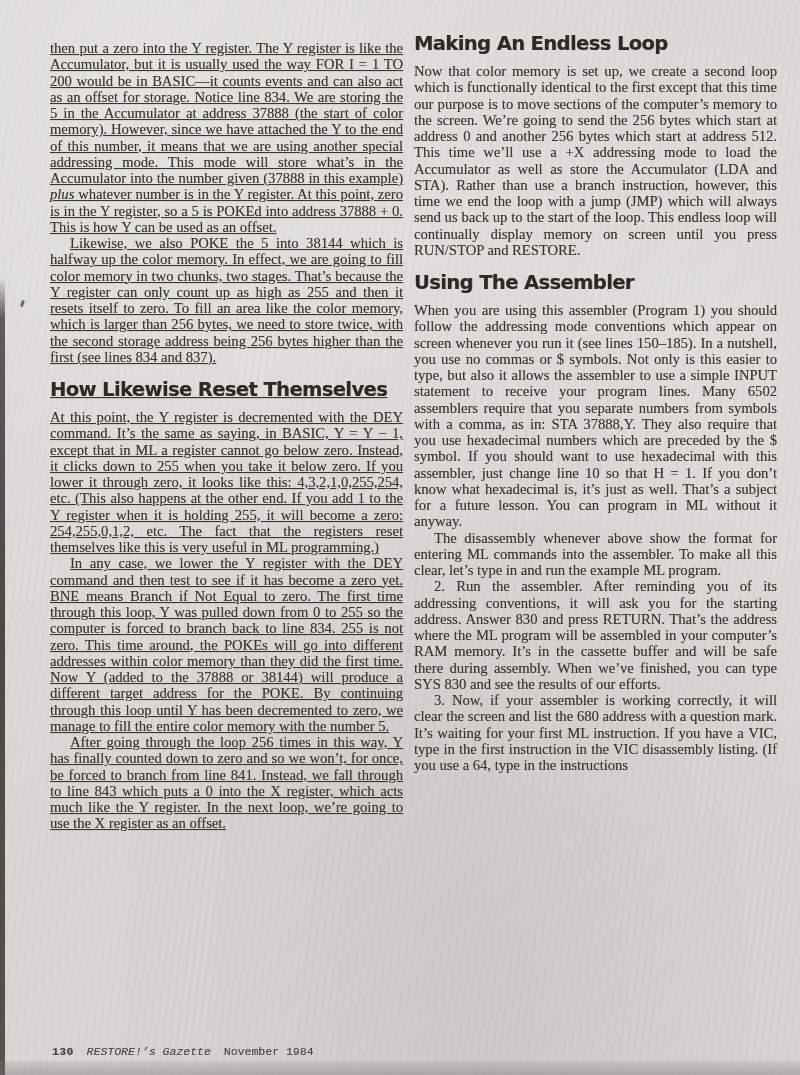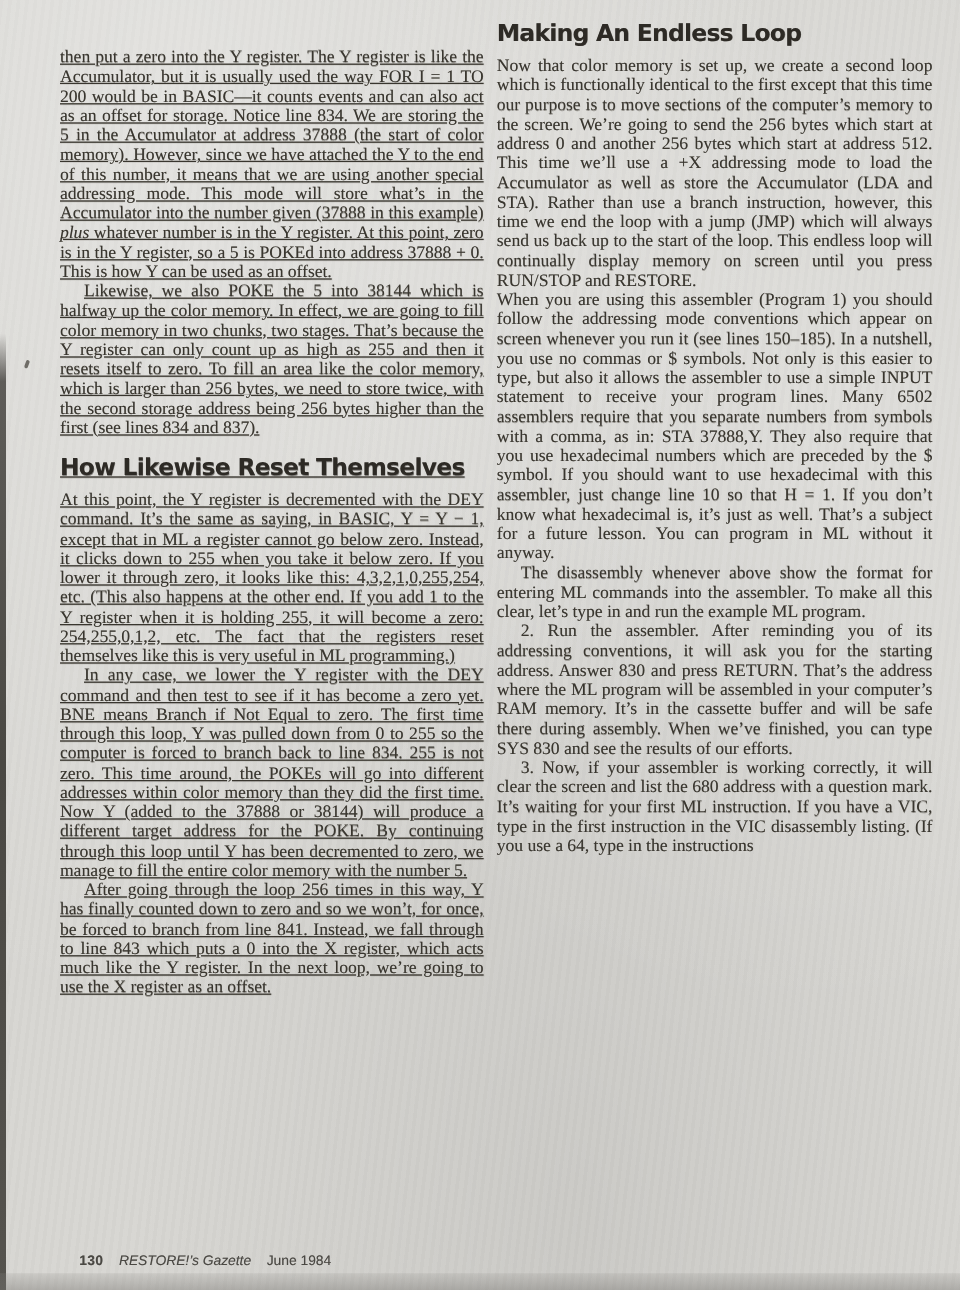--- a/index.html
+++ b/index.html
@@ -11,37 +11,36 @@
       radial-gradient(ellipse at 60% 95%, rgba(0,0,0,0.06), rgba(0,0,0,0) 55%),
       repeating-linear-gradient(97deg, rgba(0,0,0,0.015) 0 3px, rgba(255,255,255,0.02) 3px 7px),
       #d7d6d2;
     font-family:"Liberation Serif", serif;
   }
   .col {
     position:absolute; text-align:justify; color:#39362f;
     text-shadow:0.2px 0.2px 0.4px rgba(62,57,49,0.45);
   }
   .col-left  { left:50px;  top:40px; width:353px;text-decoration:underline; }
-  .col-right { left:414px; top:16px; width:363px; }
+  .col-right { left:414px; top:32px; width:363px; }
   .col p { margin:0; font-size:14.6px; line-height:16.25px; }
   .col p.indent { text-indent:20px; }
   h2 {
     font-family:"DejaVu Sans", sans-serif; font-weight:bold;
     font-size:19.5px; letter-spacing:-0.6px; color:#2d2a25;
     margin:13px 0 8px 0;
     text-shadow:0.3px 0.3px 0.4px rgba(45,42,37,0.5);
   }
   h2.first { margin-top:0; }
   em { font-style:italic; }
   .footer {
     position:absolute; left:52px; top:1045px;
-    font-family:Liberation Sans, sans-serif; font-size:11.5px;
+    font-family:Liberation Mono, monospace; font-size:11.5px;
     color:#4a4843; display:flex; align-items:flex-end; gap:13px;
     text-shadow:0.2px 0.2px 0.3px rgba(70,68,64,0.4);
-    margin-left:14px;
   }
   .footer .pgnum { font-weight:bold; letter-spacing:0.3px; }
   .footer .mag { font-style:italic; }
   .edge-left {
     position:absolute; left:0; top:278px; width:5px; height:797px;
     background:linear-gradient(to bottom,
       rgba(72,70,66,0) 0%, rgba(72,70,66,0.85) 5%, #4a4843 45%, #55534e 100%);
   }
   .edge-bottom {
     position:absolute; left:0; top:1061px; width:800px; height:14px;
@@ -62,29 +61,30 @@
     <p class="indent">Likewise, we also POKE the 5 into 38144 which is halfway up the color memory. In effect, we are going to fill color memory in two chunks, two stages. That’s because the Y register can only count up as high as 255 and then it resets itself to zero. To fill an area like the color memory, which is larger than 256 bytes, we need to store twice, with the second storage address being 256 bytes higher than the first (see lines 834 and 837).</p>
     <h2>How Likewise Reset Themselves</h2>
     <p>At this point, the Y register is decremented with the DEY command. It’s the same as saying, in BASIC, Y = Y − 1, except that in ML a register cannot go below zero. Instead, it clicks down to 255 when you take it below zero. If you lower it through zero, it looks like this: 4,3,2,1,0,255,254, etc. (This also happens at the other end. If you add 1 to the Y register when it is holding 255, it will become a zero: 254,255,0,1,2, etc. The fact that the registers reset themselves like this is very useful in ML programming.)</p>
     <p class="indent">In any case, we lower the Y register with the DEY command and then test to see if it has become a zero yet. BNE means Branch if Not Equal to zero. The first time through this loop, Y was pulled down from 0 to 255 so the computer is forced to branch back to line 834. 255 is not zero. This time around, the POKEs will go into different addresses within color memory than they did the first time. Now Y (added to the 37888 or 38144) will produce a different target address for the POKE. By continuing through this loop until Y has been decremented to zero, we manage to fill the entire color memory with the number 5.</p>
     <p class="indent">After going through the loop 256 times in this way, Y has finally counted down to zero and so we won’t, for once, be forced to branch from line 841. Instead, we fall through to line 843 which puts a 0 into the X register, which acts much like the Y register. In the next loop, we’re going to use the X register as an offset.</p>
   </div>
 
   <div class="col col-right">
     <h2 class="first">Making An Endless Loop</h2>
     <p>Now that color memory is set up, we create a second loop which is functionally identical to the first except that this time our purpose is to move sections of the computer’s memory to the screen. We’re going to send the 256 bytes which start at address 0 and another 256 bytes which start at address 512. This time we’ll use a +X addressing mode to load the Accumulator as well as store the Accumulator (LDA and STA). Rather than use a branch instruction, however, this time we end the loop with a jump (JMP) which will always send us back up to the start of the loop. This endless loop will continually display memory on screen until you press RUN/STOP and RESTORE.</p>
+    <h2>Using The Assembler</h2>
     <p>When you are using this assembler (Program 1) you should follow the addressing mode conventions which appear on screen whenever you run it (see lines 150–185). In a nutshell, you use no commas or $ symbols. Not only is this easier to type, but also it allows the assembler to use a simple INPUT statement to receive your program lines. Many 6502 assemblers require that you separate numbers from symbols with a comma, as in: STA 37888,Y. They also require that you use hexadecimal numbers which are preceded by the $ symbol. If you should want to use hexadecimal with this assembler, just change line 10 so that H = 1. If you don’t know what hexadecimal is, it’s just as well. That’s a subject for a future lesson. You can program in ML without it anyway.</p>
     <p class="indent">The disassembly whenever above show the format for entering ML commands into the assembler. To make all this clear, let’s type in and run the example ML program.</p>
     <p class="indent">2. Run the assembler. After reminding you of its addressing conventions, it will ask you for the starting address. Answer 830 and press RETURN. That’s the address where the ML program will be assembled in your computer’s RAM memory. It’s in the cassette buffer and will be safe there during assembly. When we’ve finished, you can type SYS 830 and see the results of our efforts.</p>
     <p class="indent">3. Now, if your assembler is working correctly, it will clear the screen and list the 680 address with a question mark. It’s waiting for your first ML instruction. If you have a VIC, type in the first instruction in the VIC disassembly listing. (If you use a 64, type in the instructions</p>
   </div>
 
   <div class="footer">
     <span class="pgnum">130</span>
     <span class="mag">RESTORE!’s Gazette</span>
-    <span class="issue">June 1984</span>
+    <span class="issue">November 1984</span>
   </div>
 
   <div class="edge-left"></div>
   <div class="edge-bottom"></div>
   <div class="speck"></div>
 
 </div>
 
 </body></html>

